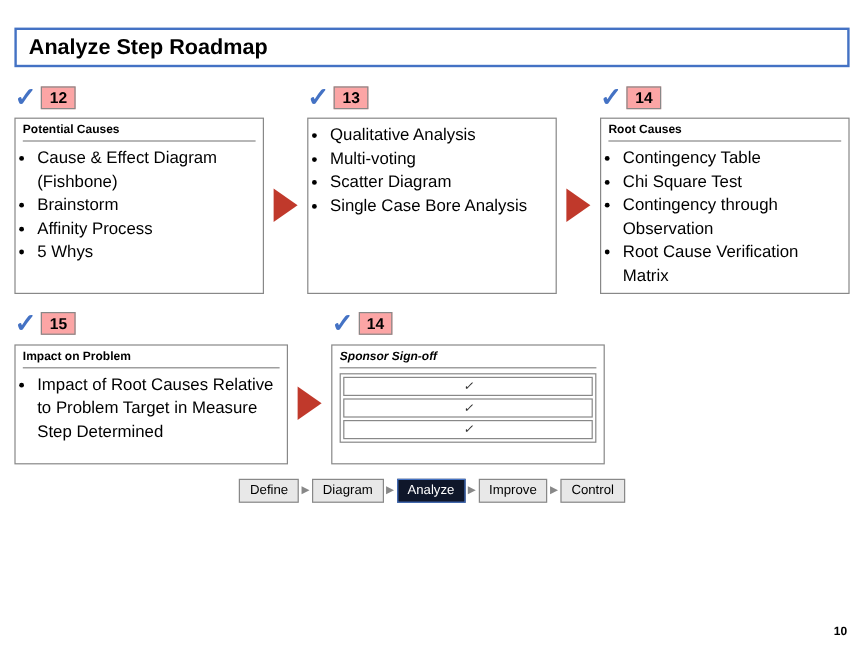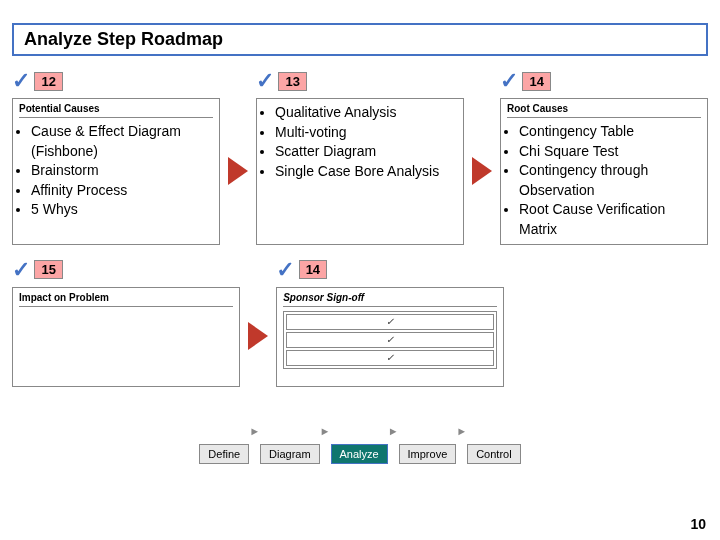--- a/index.html
+++ b/index.html
@@ -136,39 +136,38 @@
       margin-top: 6px;
       gap: 0;
     }
 
     .nav-item {
       font-size: 11px;
       padding: 3px 8px;
       border: 1px solid #888;
       background: #e8e8e8;
       color: #000;
-      margin-top: 45px;
     }
 
     .nav-item.active {
-      background: #0f766e;
+      background: #0f172a;
       color: #fff;
       border-color: #4472c4;
     }
 
     .nav-chevron {
       font-size: 11px;
       color: #888;
     }
 
     .page-number {
       position: absolute;
       bottom: 8px;
       right: 14px;
-      font-size: 14px;
+      font-size: 10px;
       font-weight: bold;
       margin-left: 40px;
     }
   </style>
 </head>
 <body>
 
 <div class="page-container">
 
   
@@ -239,20 +238,23 @@
   
   <div class="roadmap-grid-bottom">
 
     <div class="step-block" style="flex:1.4;">
       <div class="step-header">
         <span class="checkmark">✓</span>
         <span class="step-num-box">15</span>
       </div>
       <div class="step-content" style="min-height:100px;">
         <div class="step-label">Impact on Problem</div>
+        <ul class="step-list">
+          <li>Impact of Root Causes Relative to Problem Target in Measure Step Determined</li>
+        </ul>
       </div>
     </div>
 
     <div class="arrow-container" style="padding-top:28px;">
       <div class="red-arrow"></div>
     </div>
 
     <div class="step-block" style="flex:1.4;">
       <div class="step-header">
         <span class="checkmark">✓</span>

